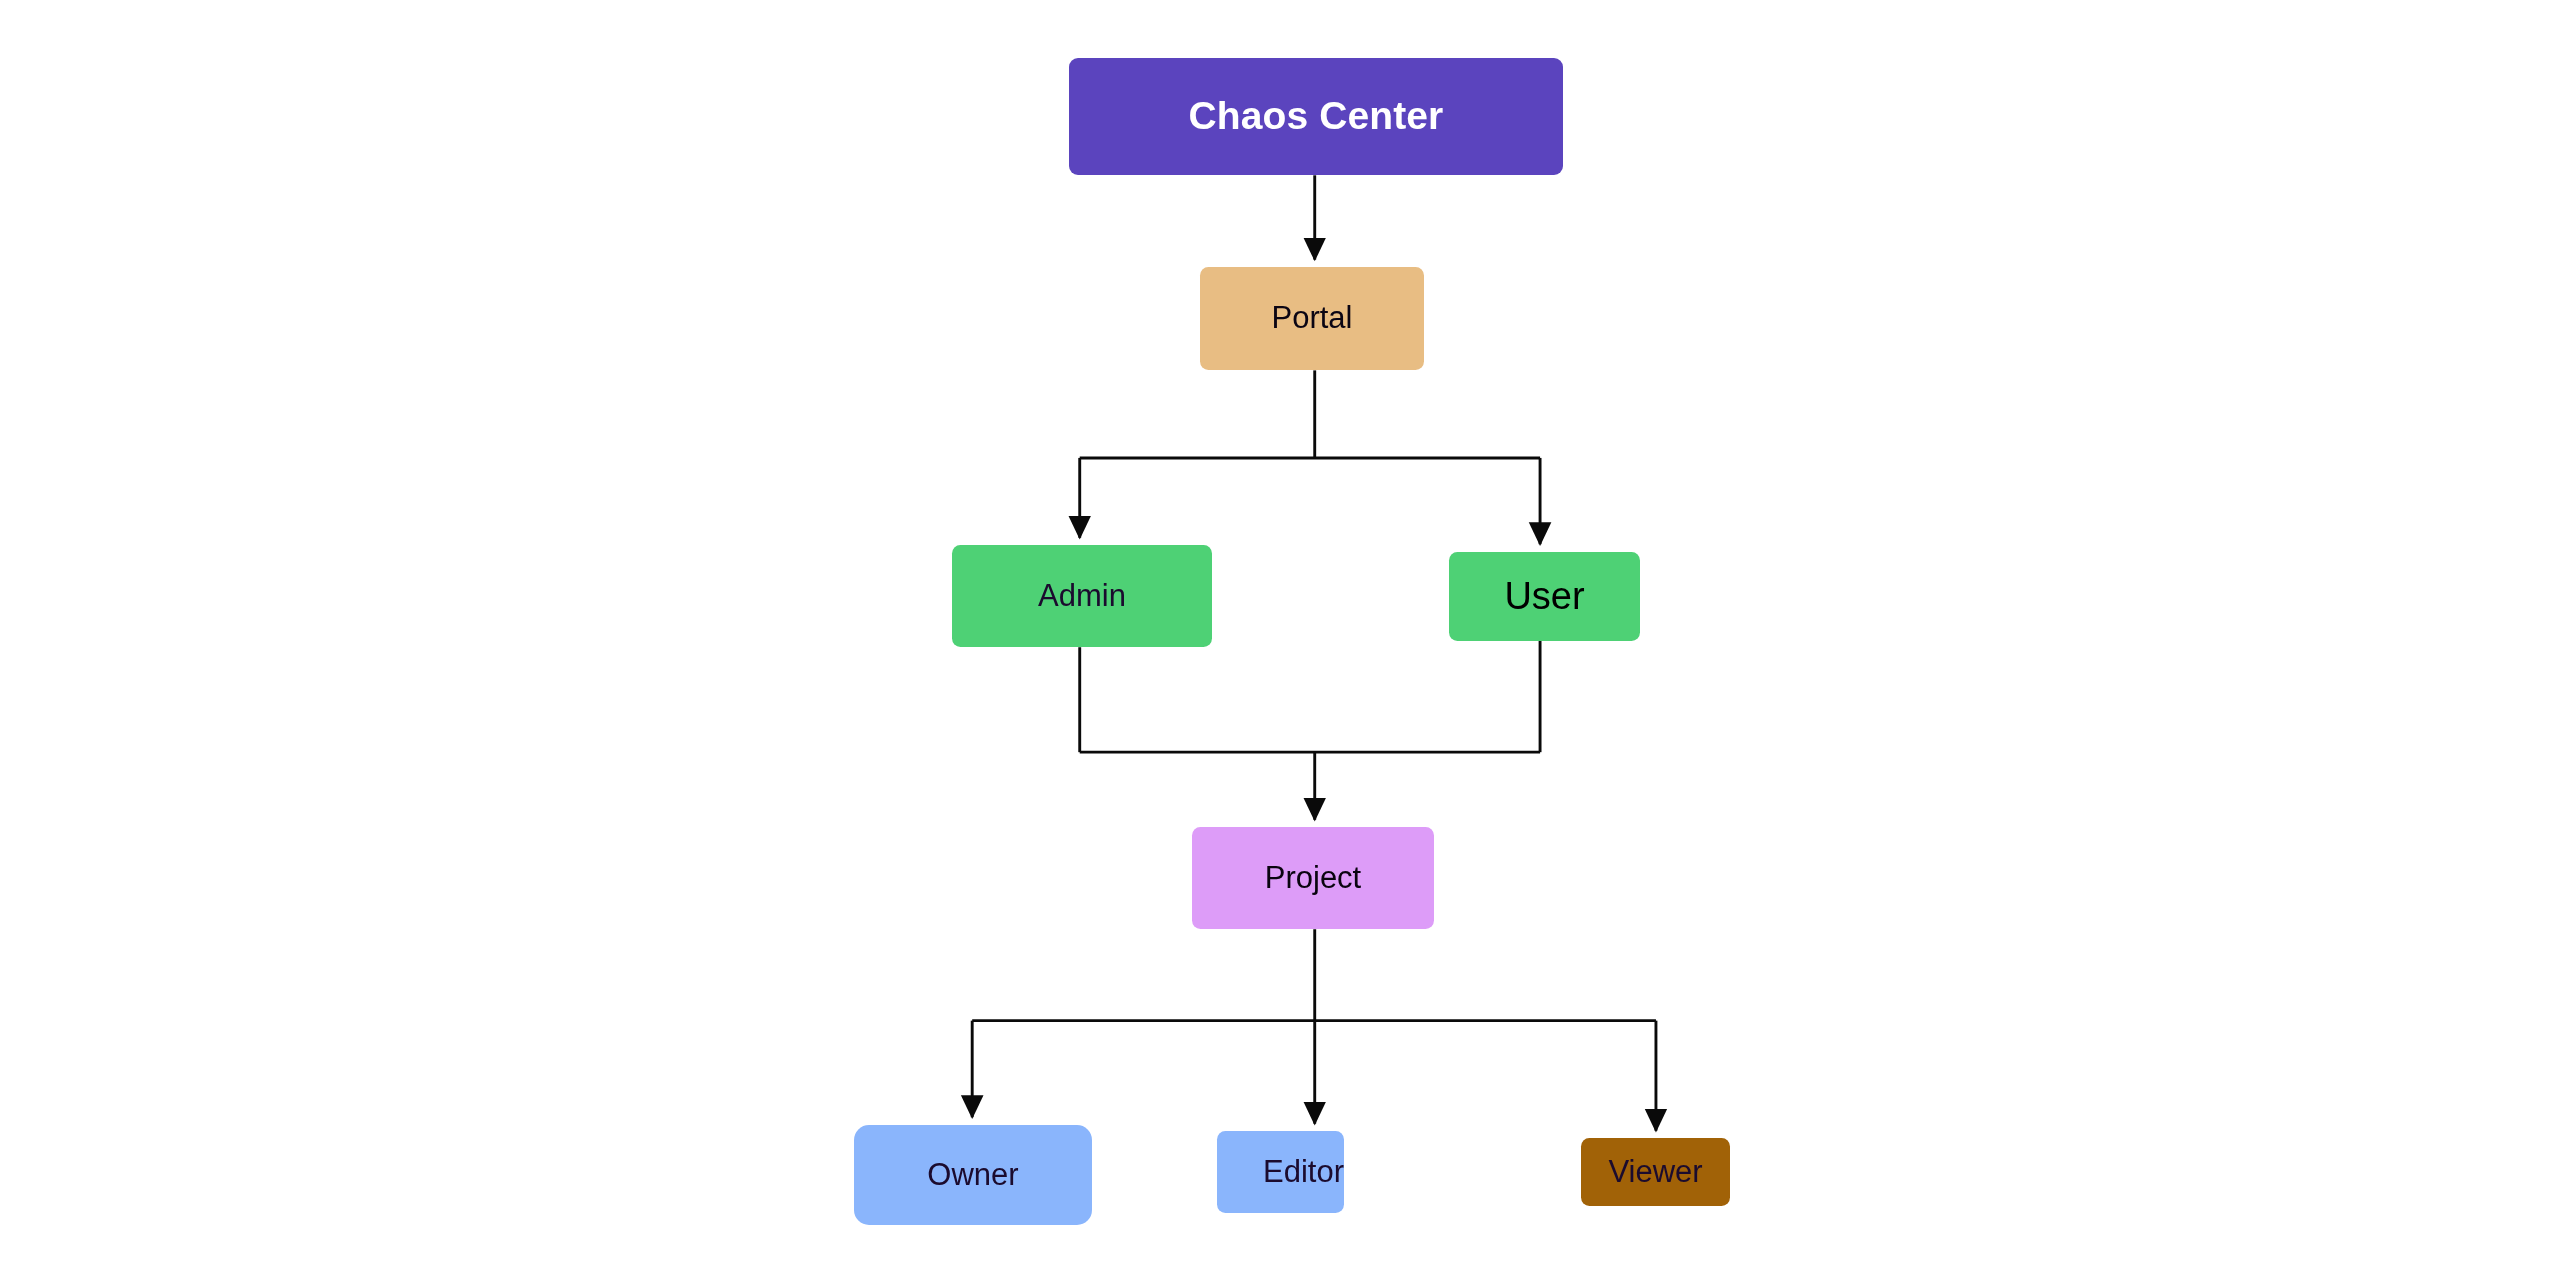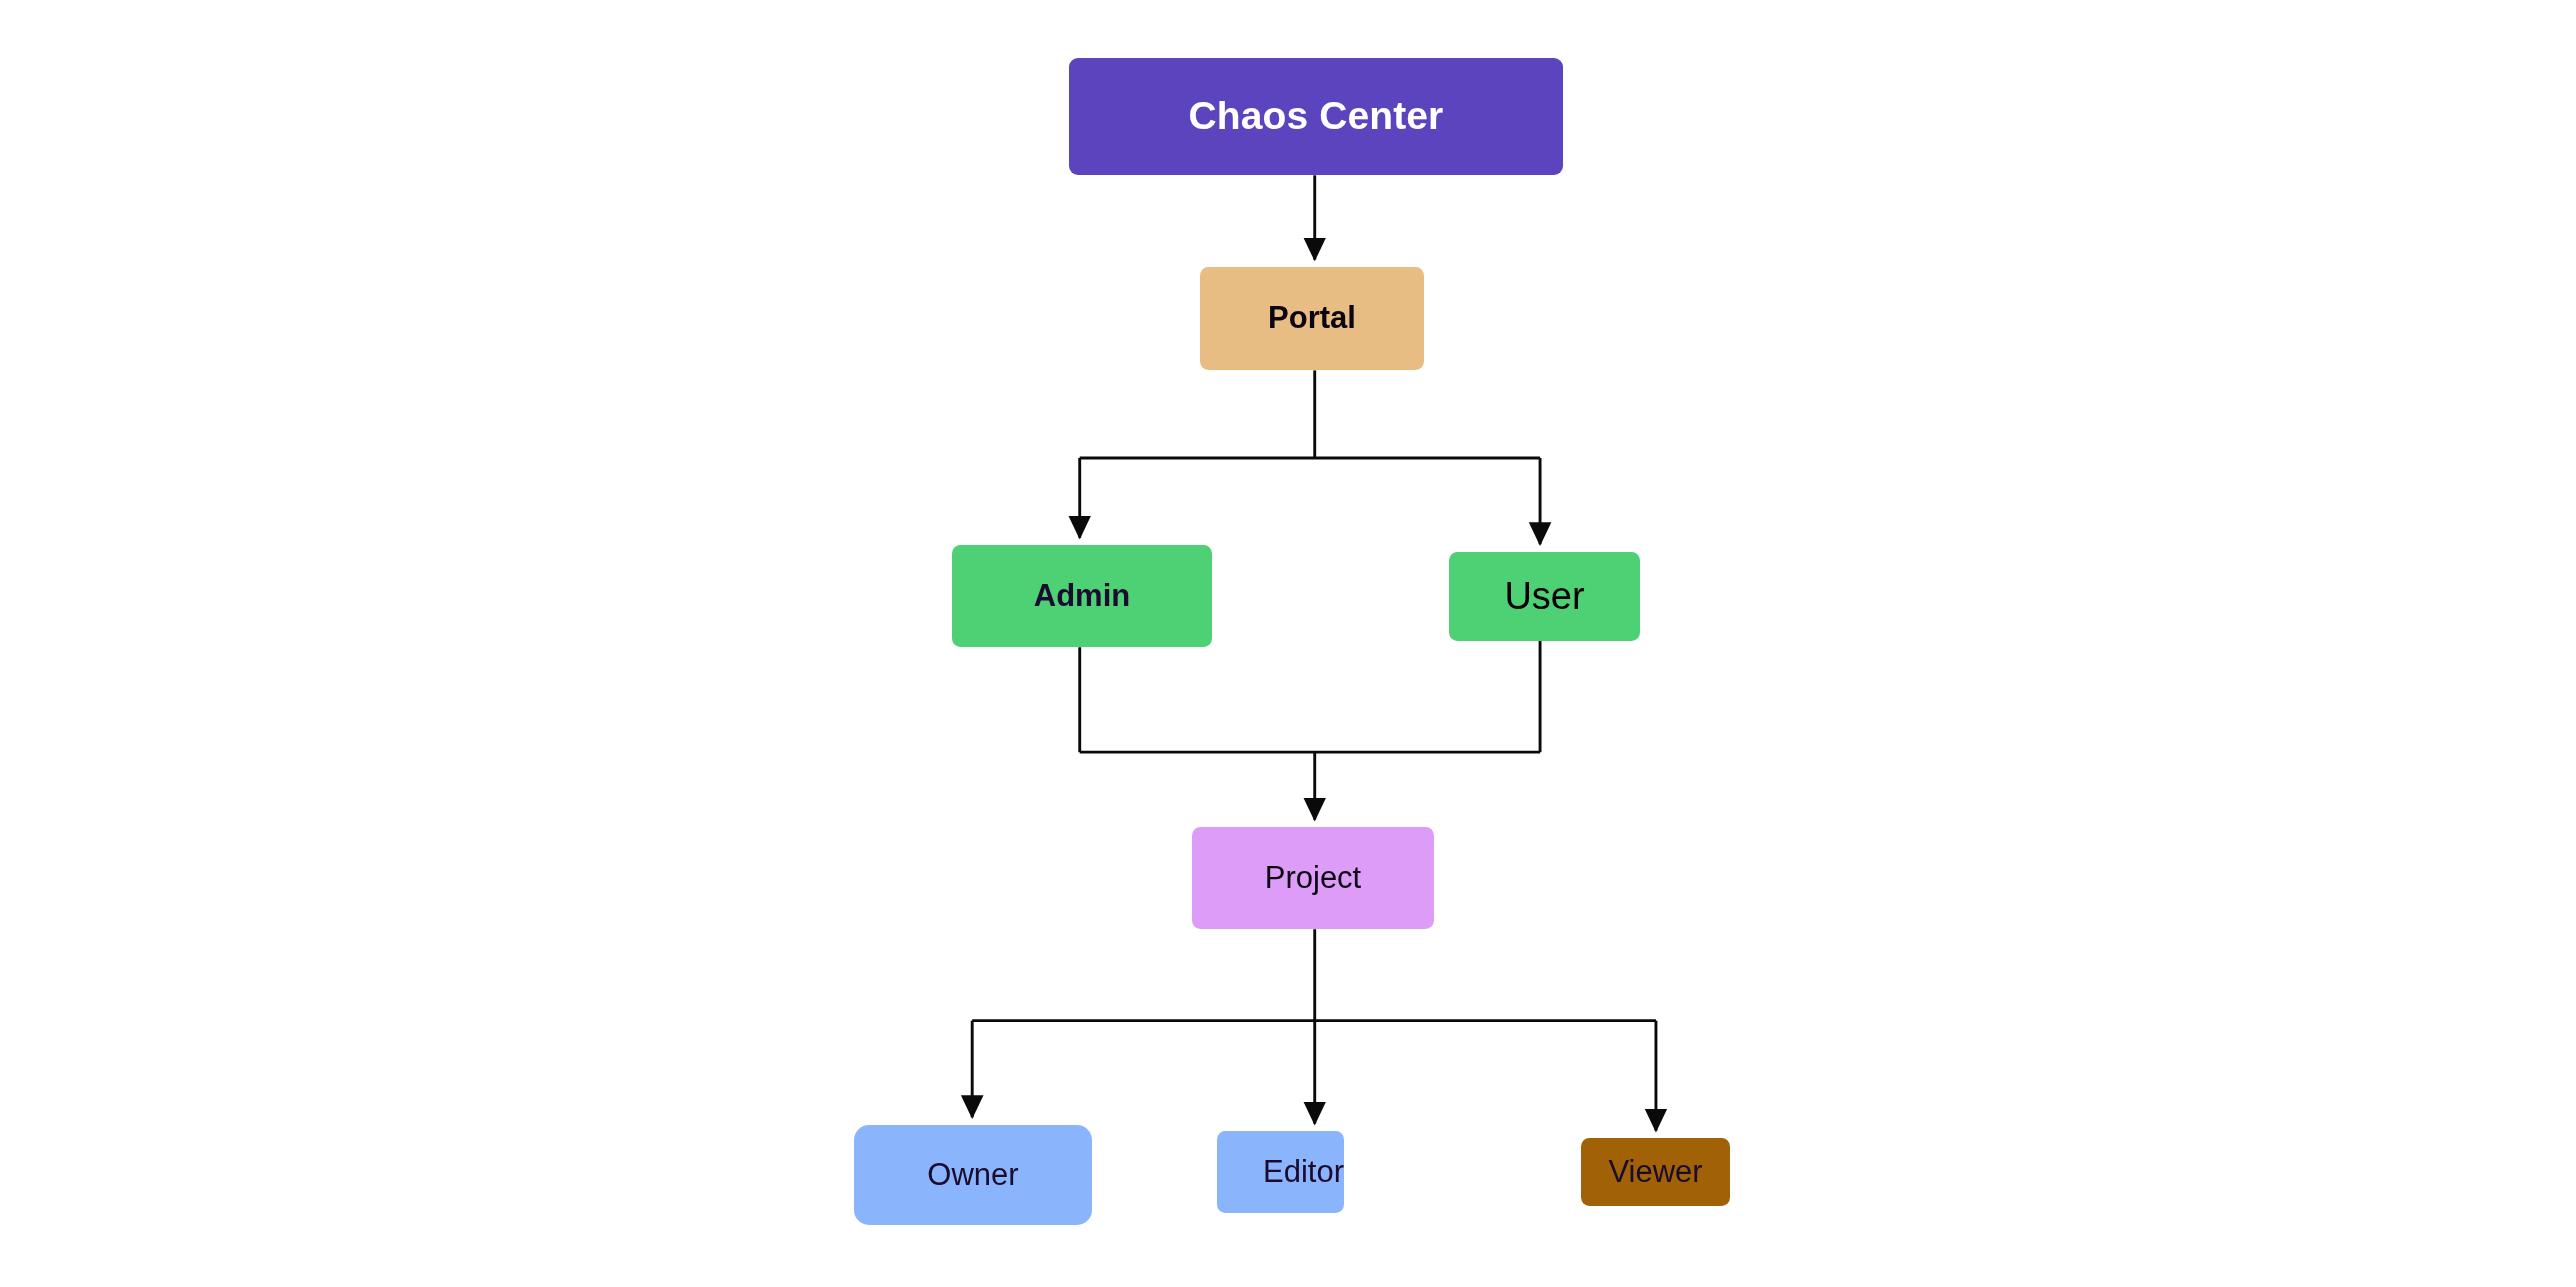--- a/index.html
+++ b/index.html
@@ -65,35 +65,35 @@
   #node-portal {
     left: 1200px;
     top: 267px;
     width: 224px;
     height: 103px;
     background: #e8bd83;
   }
   #node-portal .node-label {
     color: #0b0513;
     font-size: 31px;
-    font-weight: 700;
+    font-weight: 400;
   }
 
   
   #node-admin {
     left: 952px;
     top: 545px;
     width: 260px;
     height: 102px;
     background: #4ed175;
   }
   #node-admin .node-label {
     color: #1b0b2e;
     font-size: 31px;
-    font-weight: 700;
+    font-weight: 400;
   }
 
   
   #node-user {
     left: 1449px;
     top: 552px;
     width: 191px;
     height: 89px;
     background: #4ed175;
   }

